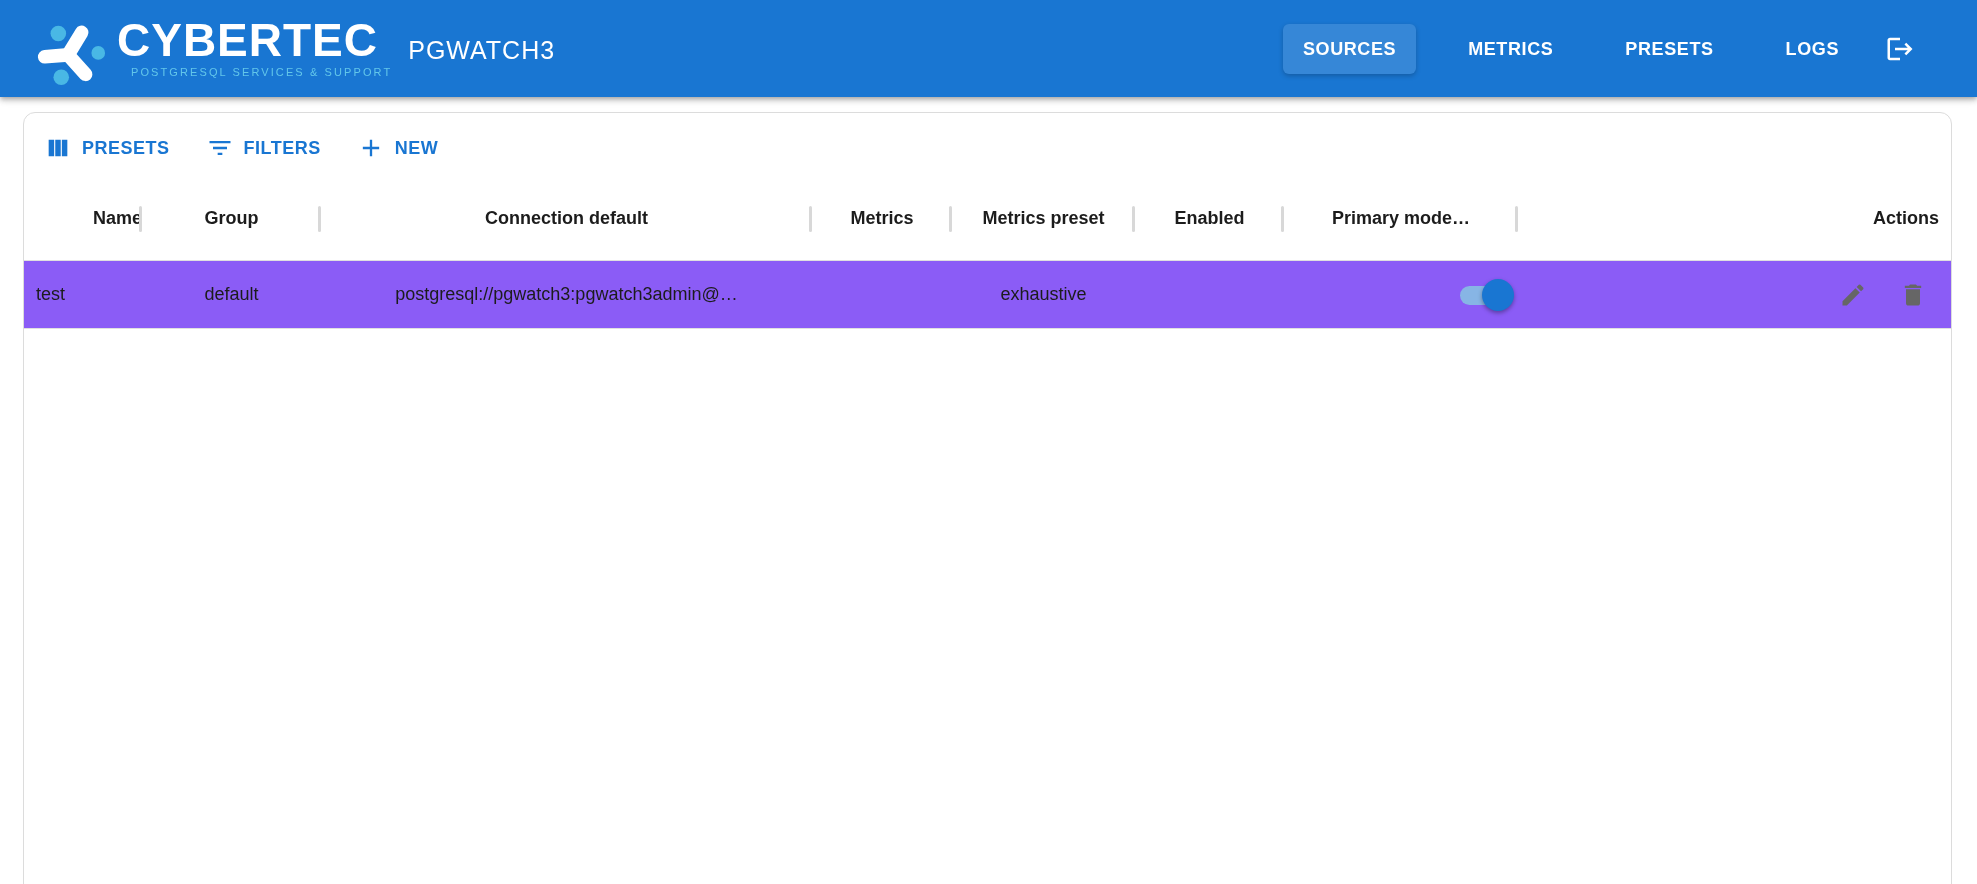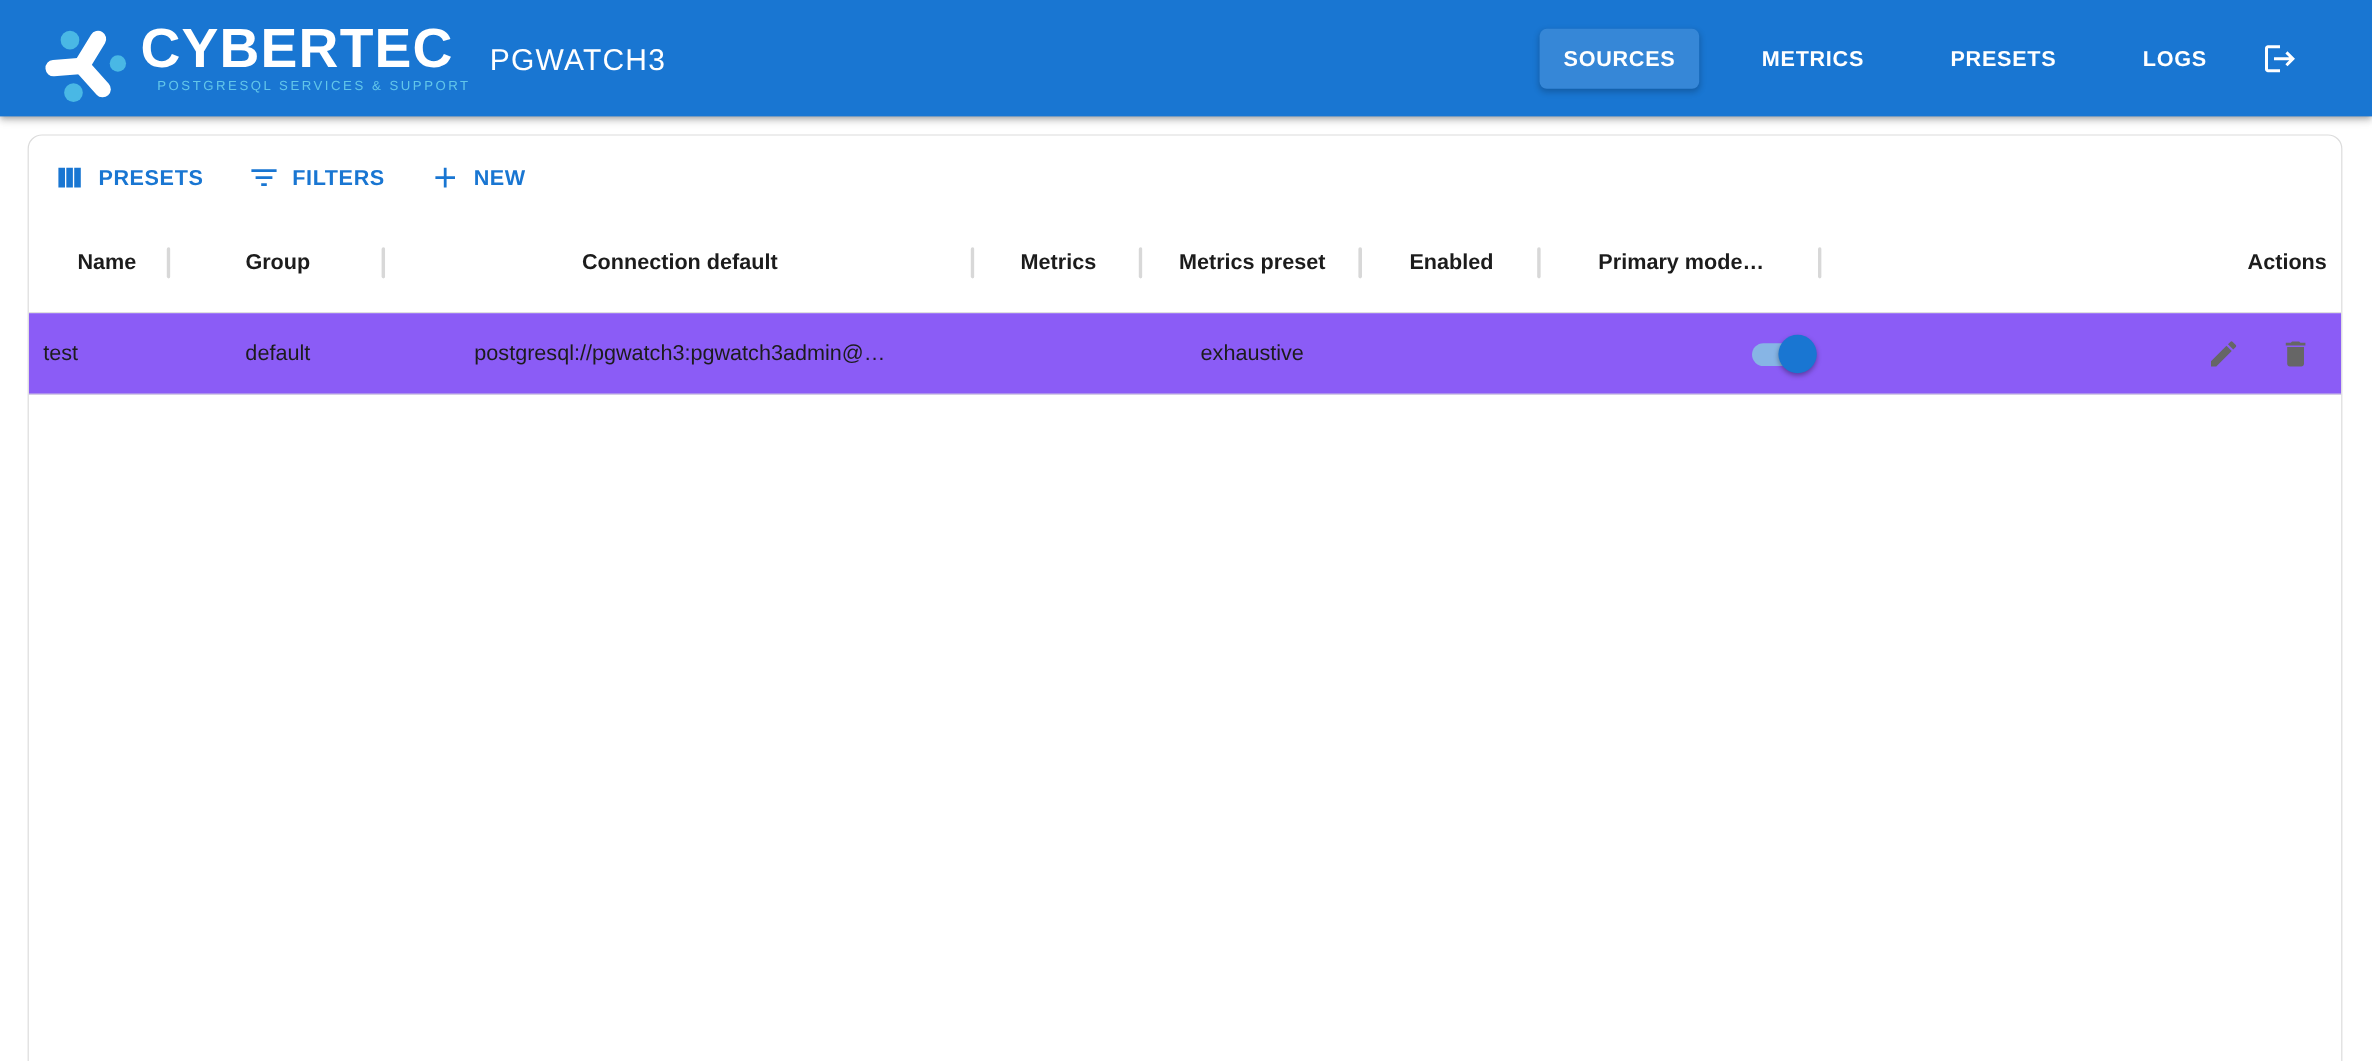--- a/index.html
+++ b/index.html
@@ -39,21 +39,21 @@
   }
   .grid-header{ display:flex; height:84px; border-bottom:1px solid #e0e0e0; }
   .hcell{
     position:relative; height:100%; display:flex; align-items:center; justify-content:center;
     font-size:18px; font-weight:700; color:#1c1c1c; white-space:nowrap; overflow:hidden; cursor:pointer;
   }
   .hcell:not(:last-child)::after{
     content:""; position:absolute; right:0; top:50%; transform:translateY(-50%);
     width:3px; height:26px; background:#d8d8d8; border-radius:2px;
   }
-  .hcell.left{ justify-content:center; padding-left:12px; }
+  .hcell.left{ justify-content:flex-end; padding-left:12px; }
   .hcell.right{ justify-content:flex-end; padding-right:12px; }
   .grid-row{ display:flex; height:68px; border-bottom:1px solid #e0e0e0; }
   .cell{
     height:100%; display:flex; align-items:center; justify-content:center;
     font-size:18px; color:#1c1c1c; white-space:nowrap; overflow:hidden;
   }
   .cell.left{ justify-content:flex-start; padding-left:12px; }
   .cell.right{ justify-content:flex-end; padding-right:20px; gap:24px; }
   .icon-btn{ background:none; border:none; display:flex; cursor:pointer; padding:4px; }
 

